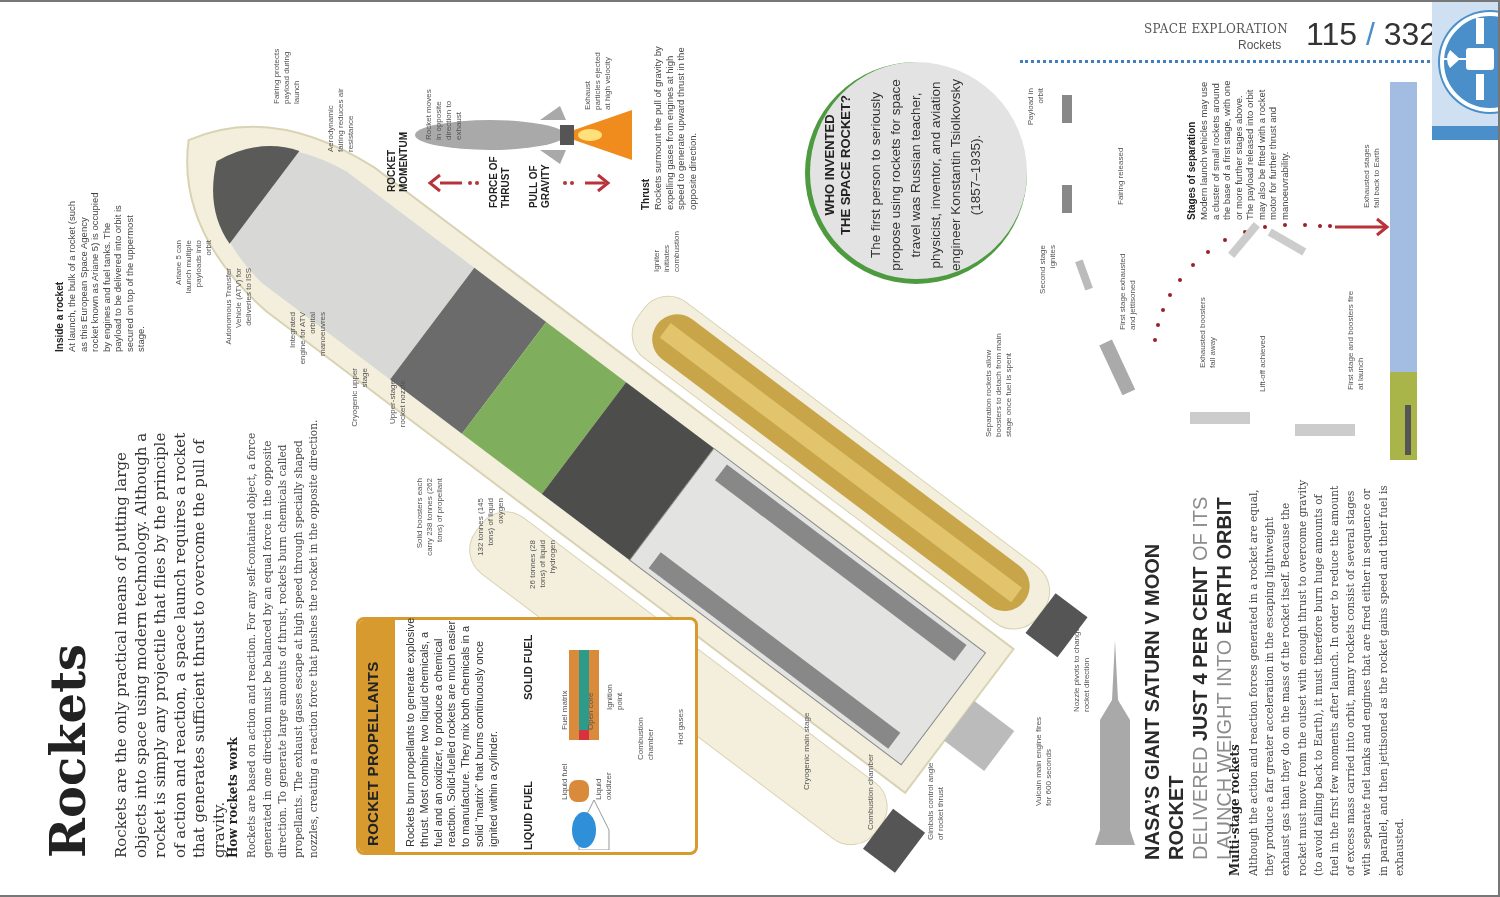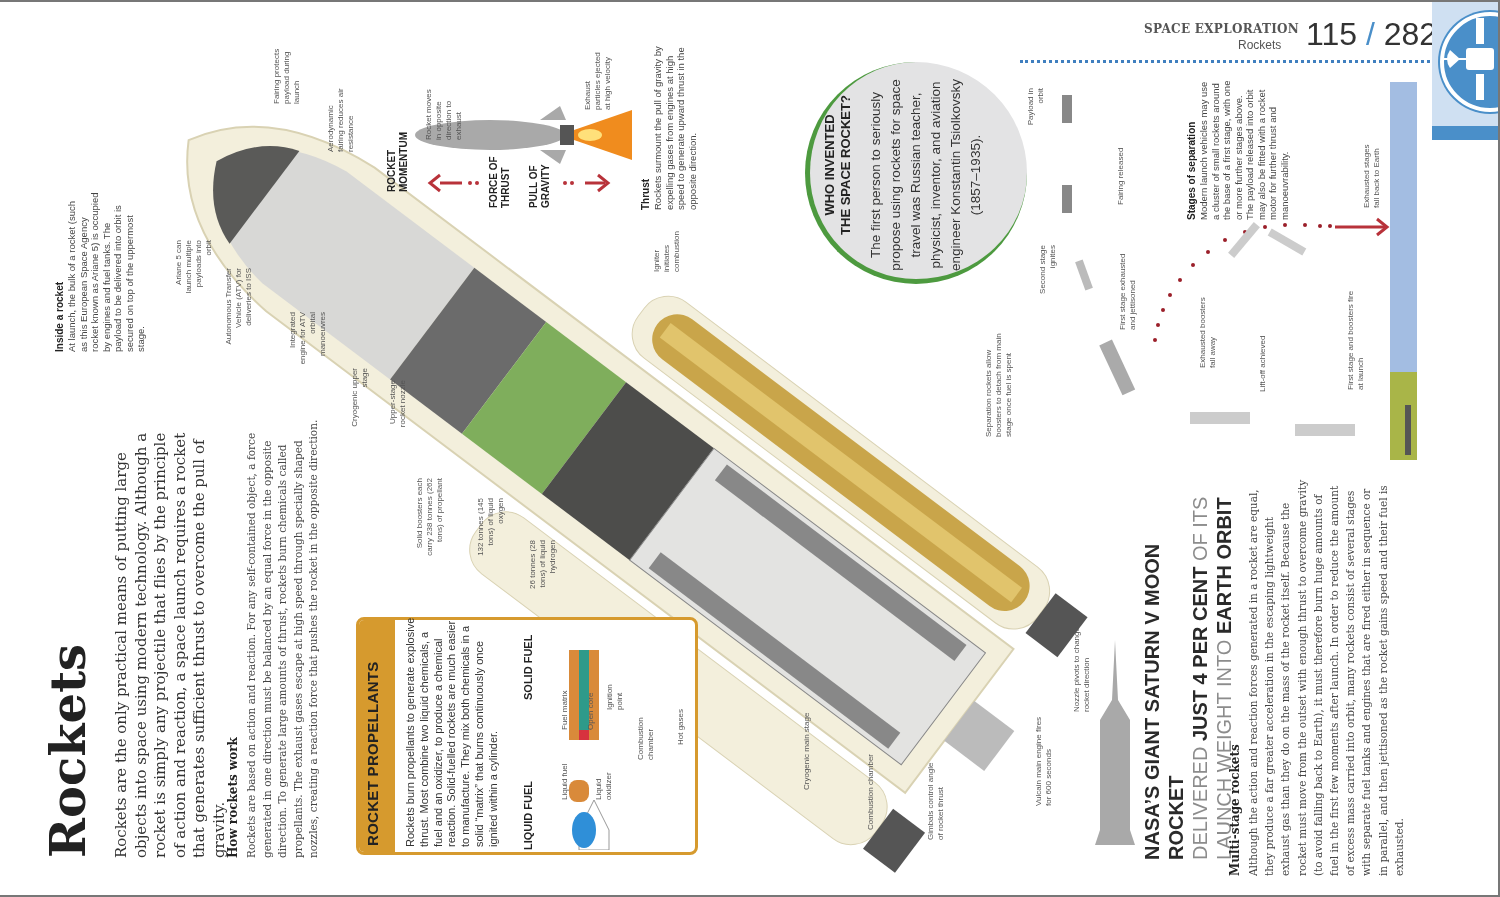--- a/index.html
+++ b/index.html
@@ -6,21 +6,21 @@
   html, body { width: 1500px; height: 897px; overflow: hidden; background: #ffffff; }
   body { position: relative; font-family: "DejaVu Sans", sans-serif; color: #333; }
 
   
   .rot { position: absolute; transform-origin: 0 0; transform: rotate(-90deg); white-space: nowrap; }
   .sans { font-family: "Liberation Sans", sans-serif; }
 
   .page-edge { position: absolute; left: 0; top: 0; width: 1500px; height: 897px; border-right: 2px solid #777; border-top: 2px solid #777; border-bottom: 2px solid #777; pointer-events: none; }
 
   
-  .hdr-section { position: absolute; left: 1144px; top: 22px; font-family: "DejaVu Serif", serif; font-weight: bold; font-size: 12px; color: #555; letter-spacing: 0.3px; }
+  .hdr-section { position: absolute; left: 1144px; top: 22px; font-family: "DejaVu Serif", serif; font-weight: normal; font-size: 12px; color: #555; letter-spacing: 0.3px; }
   .hdr-sub { position: absolute; left: 1238px; top: 38px; font-family: "Liberation Sans", sans-serif; font-size: 12px; color: #555; }
   .hdr-pages { position: absolute; left: 1306px; top: 16px; font-family: "Liberation Sans", sans-serif; font-size: 32px; color: #333; font-weight: 300; }
   .hdr-pages .slash { color: #4a8fc9; }
   .hdr-dots { position: absolute; left: 1020px; top: 60px; width: 410px; border-top: 3px dotted #3f7fbf; }
   .icon-tab { position: absolute; left: 1432px; top: 0; width: 68px; height: 140px; background: #cfe0f2; }
   .icon-tab .bar { position: absolute; left: 0; bottom: 0; width: 68px; height: 14px; background: #4a8fc9; }
   .icon-tab .circle { position: absolute; left: 8px; top: 12px; width: 100px; height: 100px; border-radius: 50%; background: #4a8fc9; border: 4px solid #fff; box-shadow: 0 0 0 2px #4a8fc9; }
 
   
   .title { left: 40px; top: 858px; font-family: "DejaVu Serif", serif; font-weight: 900; font-size: 48px; color: #222; }
@@ -57,21 +57,21 @@
   .pad { position: absolute; left: 1405px; top: 405px; width: 6px; height: 50px; background: #555; }
 </style>
 </head>
 <body>
 
 <div class="hdr-section">SPACE EXPLORATION</div>
 <div class="hdr-sub">Rockets</div>
 <div class="hdr-pages">
   <span>115</span>
   <span class="slash">/</span>
-  <span>282</span>
+  <span>332</span>
 </div>
 <div class="hdr-dots"></div>
 <div class="icon-tab">
   <div class="circle">
     <svg width="100" height="100" viewBox="0 0 100 100" style="position:absolute;left:-4px;top:-4px">
       <rect x="26" y="36" width="28" height="22" rx="3" fill="#fff"></rect>
       <rect x="36" y="6" width="8" height="26" fill="#fff"></rect>
       <rect x="36" y="62" width="8" height="26" fill="#fff"></rect>
       <path d="M10 38 Q4 47 10 56 L20 47 Z" fill="#fff"></path>
       <line x1="4" y1="47" x2="26" y2="47" stroke="#fff" stroke-width="2"></line>

